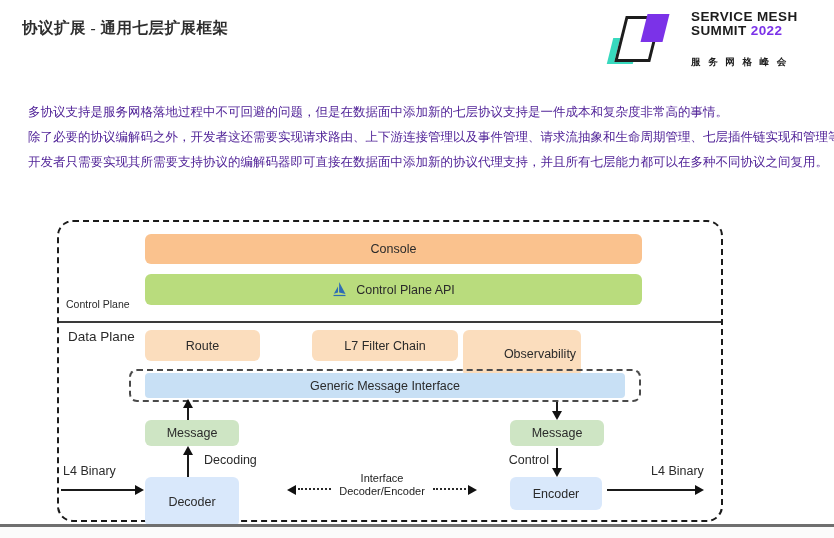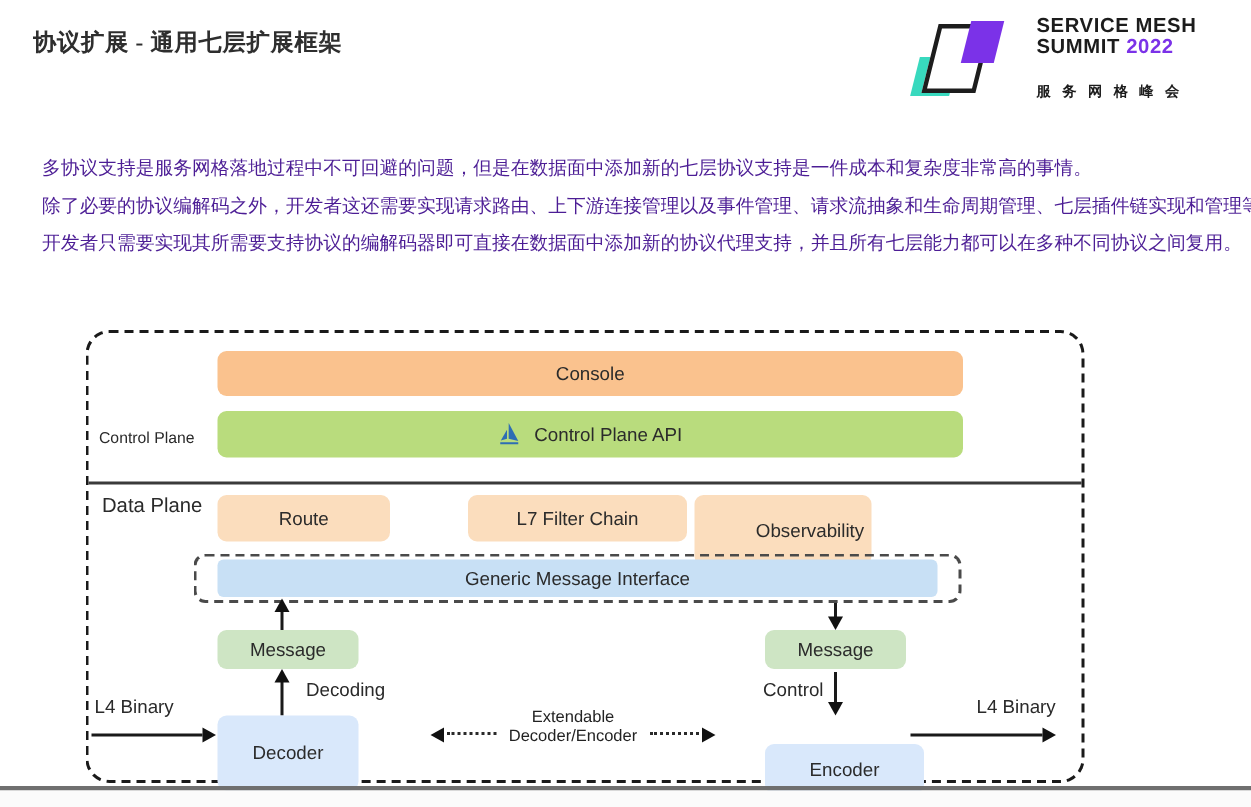--- a/index.html
+++ b/index.html
@@ -52,25 +52,25 @@
   .b-cpapi   { left:86px;  top:52px;  width:497px; height:31px; gap:9px; }
   .b-route   { left:86px;  top:108px; width:115px; height:31px; }
   .b-l7      { left:253px; top:108px; width:146px; height:31px;align-items:center; }
   .b-obs     { left:404px; top:108px; width:118px; height:47px;padding-left:36px; }
   .gmi-wrap  { position:absolute; left:70px; top:147px; width:512px; height:33px;
                border:2px dashed #4a4a4a; border-radius:8px; }
   .b-gmi     { left:86px;  top:151px; width:480px; height:25px; border-radius:4px; }
   .b-msg-l   { left:86px;  top:198px; width:94px;  height:26px; }
   .b-msg-r   { left:451px; top:198px; width:94px;  height:26px; }
   .b-dec     { left:86px;  top:255px; width:94px;  height:50px; }
-  .b-enc     { left:451px; top:255px; width:106px;  height:33px;margin-top:19px; }
+  .b-enc     { left:451px; top:255px; width:92px;  height:33px; }
 
   .plane-divider { position:absolute; left:0; top:99px; width:100%; height:2px; background:#3a3a3a; }
   .lbl { position:absolute; color:#2a2a2a; }
-  .lbl-cp { left:7px;  top:64px;  font-size:10.5px; }
+  .lbl-cp { left:7px;  top:76px;  font-size:10.5px; }
   .lbl-dp { left:9px;  top:107px; font-size:13.5px; }
   .lbl-decoding { left:145px; top:231px; font-size:12.5px; }
   .lbl-encoding { left:420px; top:231px; width:70px; text-align:right; font-size:12.5px; }
   .lbl-l4-left  { left:4px;   top:242px; font-size:12.5px; }
   .lbl-l4-right { left:592px; top:242px; font-size:12.5px; }
   .lbl-ext { left:273px; top:250px; width:100px; text-align:center;
              font-size:11px; line-height:13px; color:#222; }
 
   
   .vline { position:absolute; width:2px; background:#1a1a1a; }
@@ -192,20 +192,20 @@
     <div class="ah ah-right" style="left:636px; top:263px;"></div>
   </div>
 
   <div>
     <div class="ah ah-left" style="left:228px; top:263px;"></div>
     <div class="dotline" style="left:239px; top:266px; width:33px;"></div>
     <div class="dotline" style="left:374px; top:266px; width:33px;"></div>
     <div class="ah ah-right" style="left:409px; top:263px;"></div>
   </div>
   <div class="lbl lbl-ext">
-    <div>Extendable</div>
+    <div>Interface</div>
     <div>Decoder/Encoder</div>
   </div>
 
 </div>
 
 <div class="page-edge"></div>
 <div class="below-edge"></div>
 
 </body></html>

